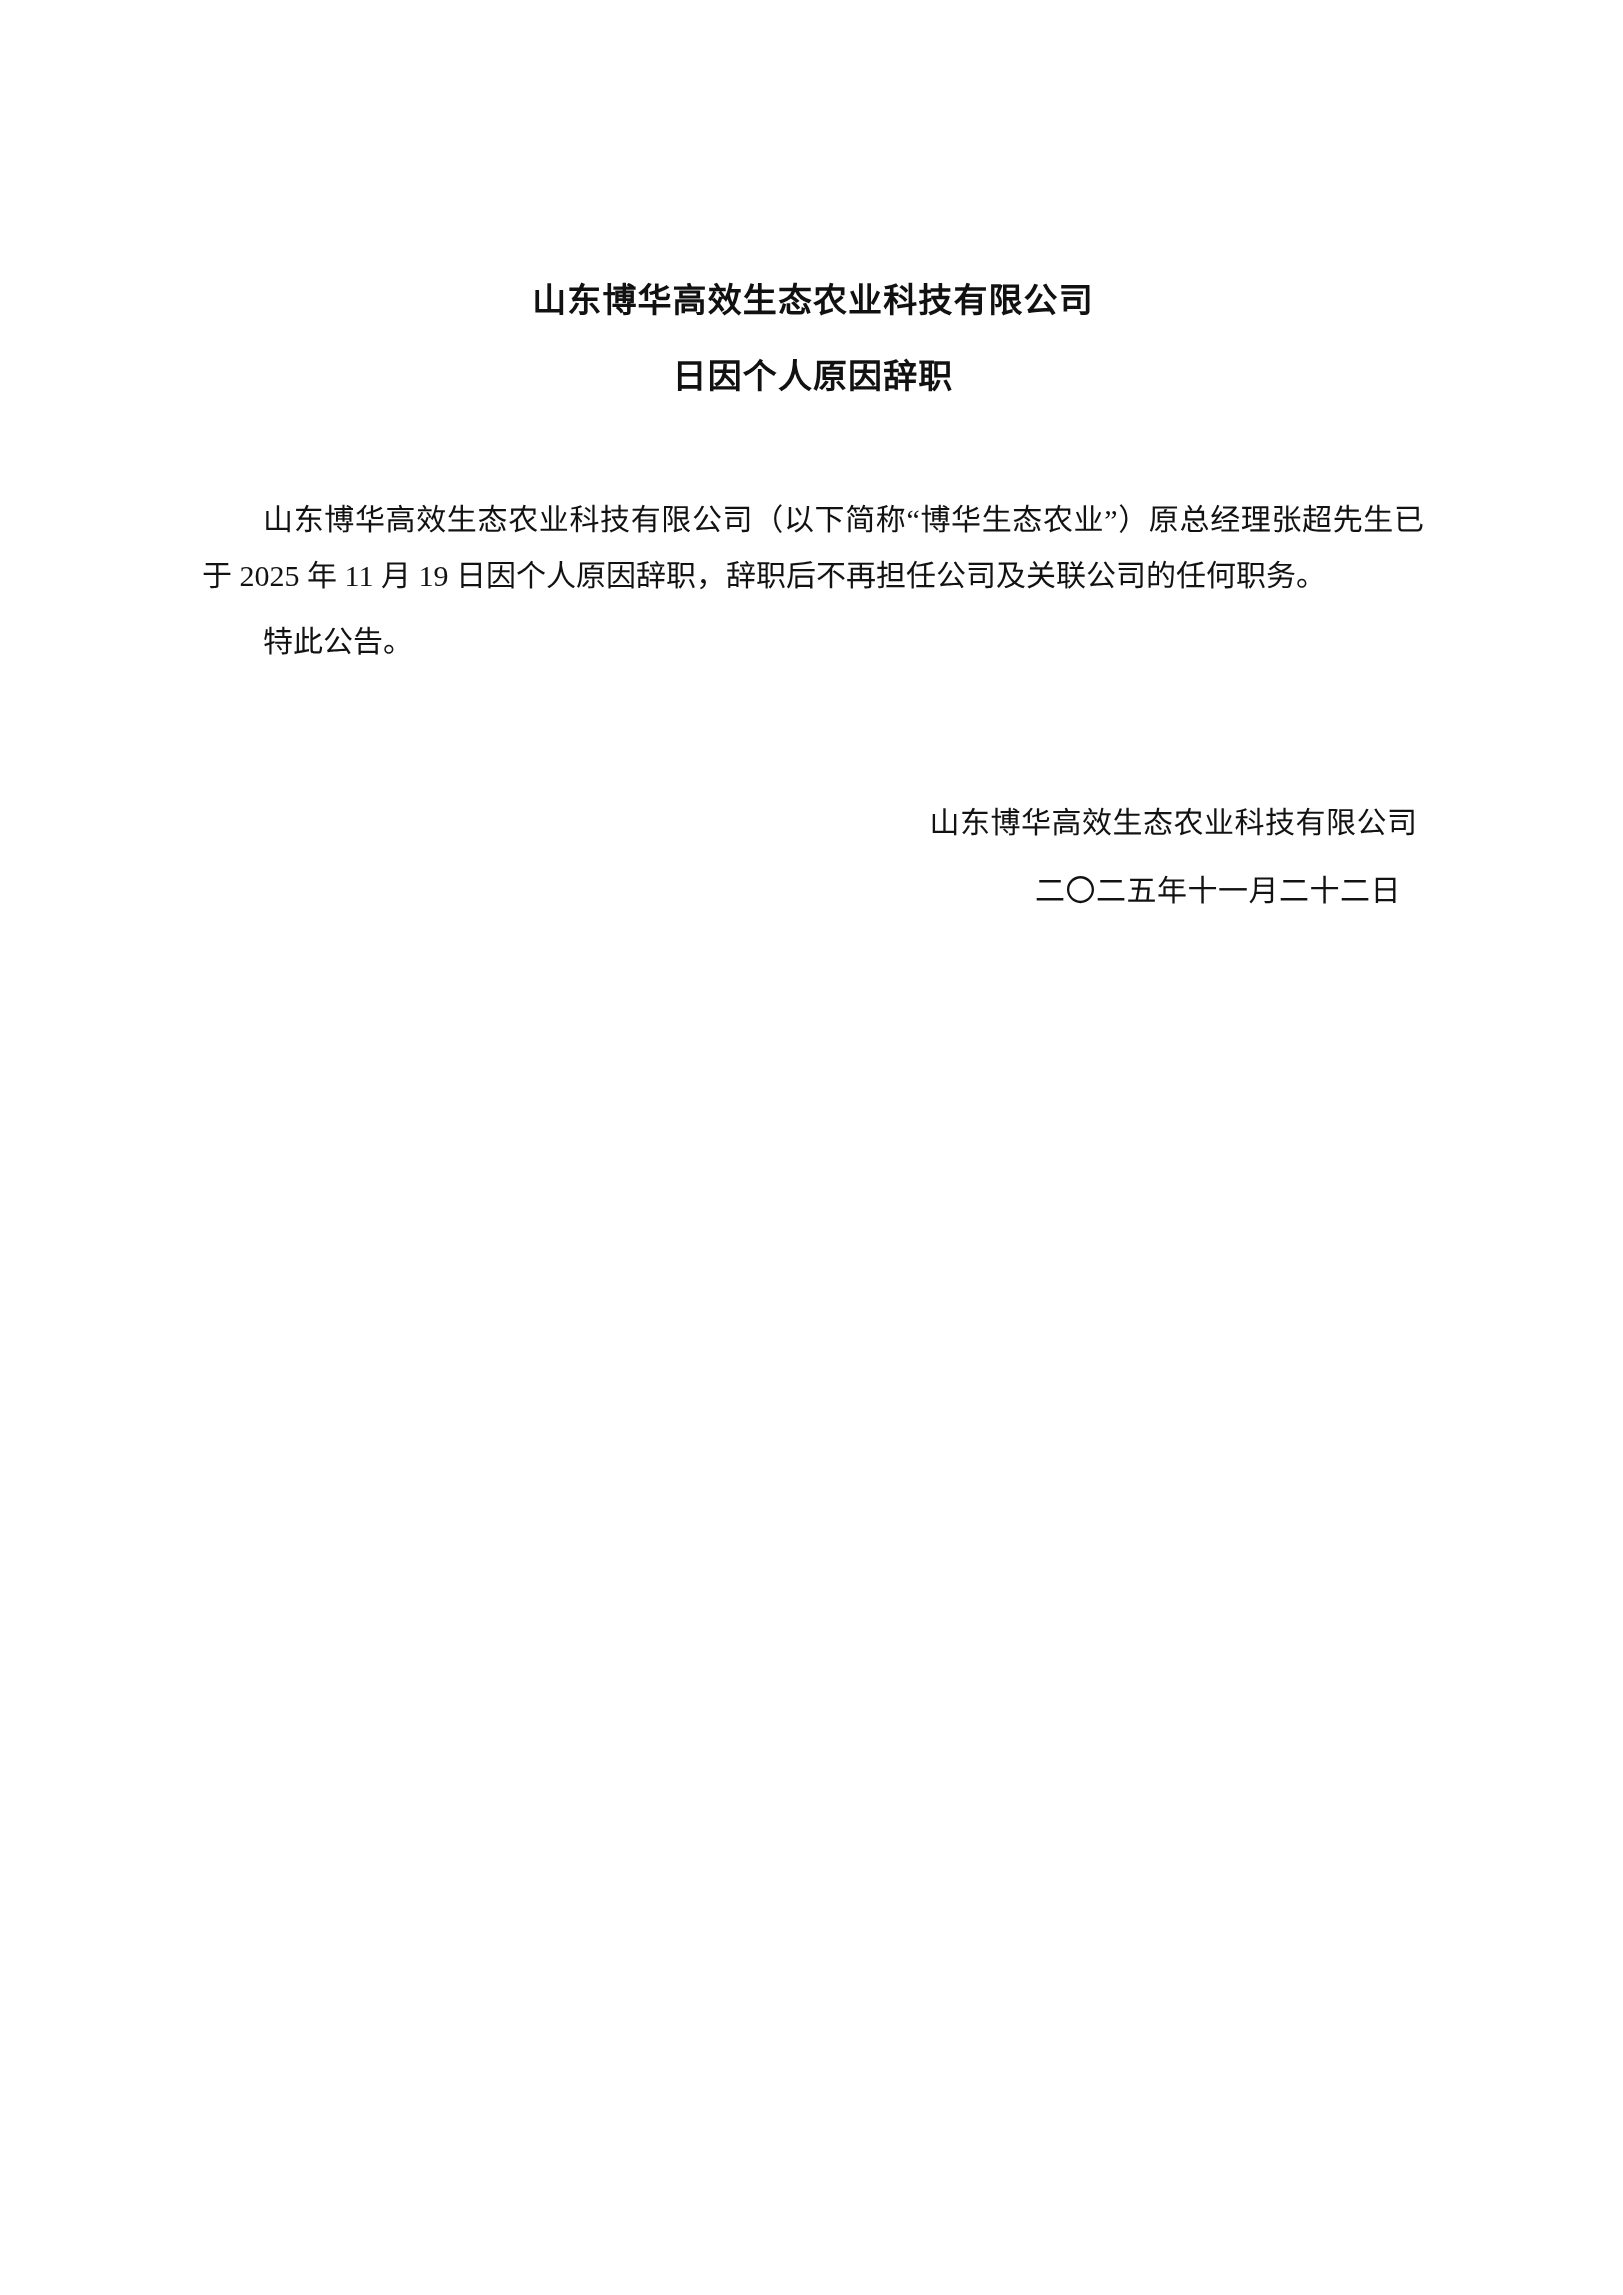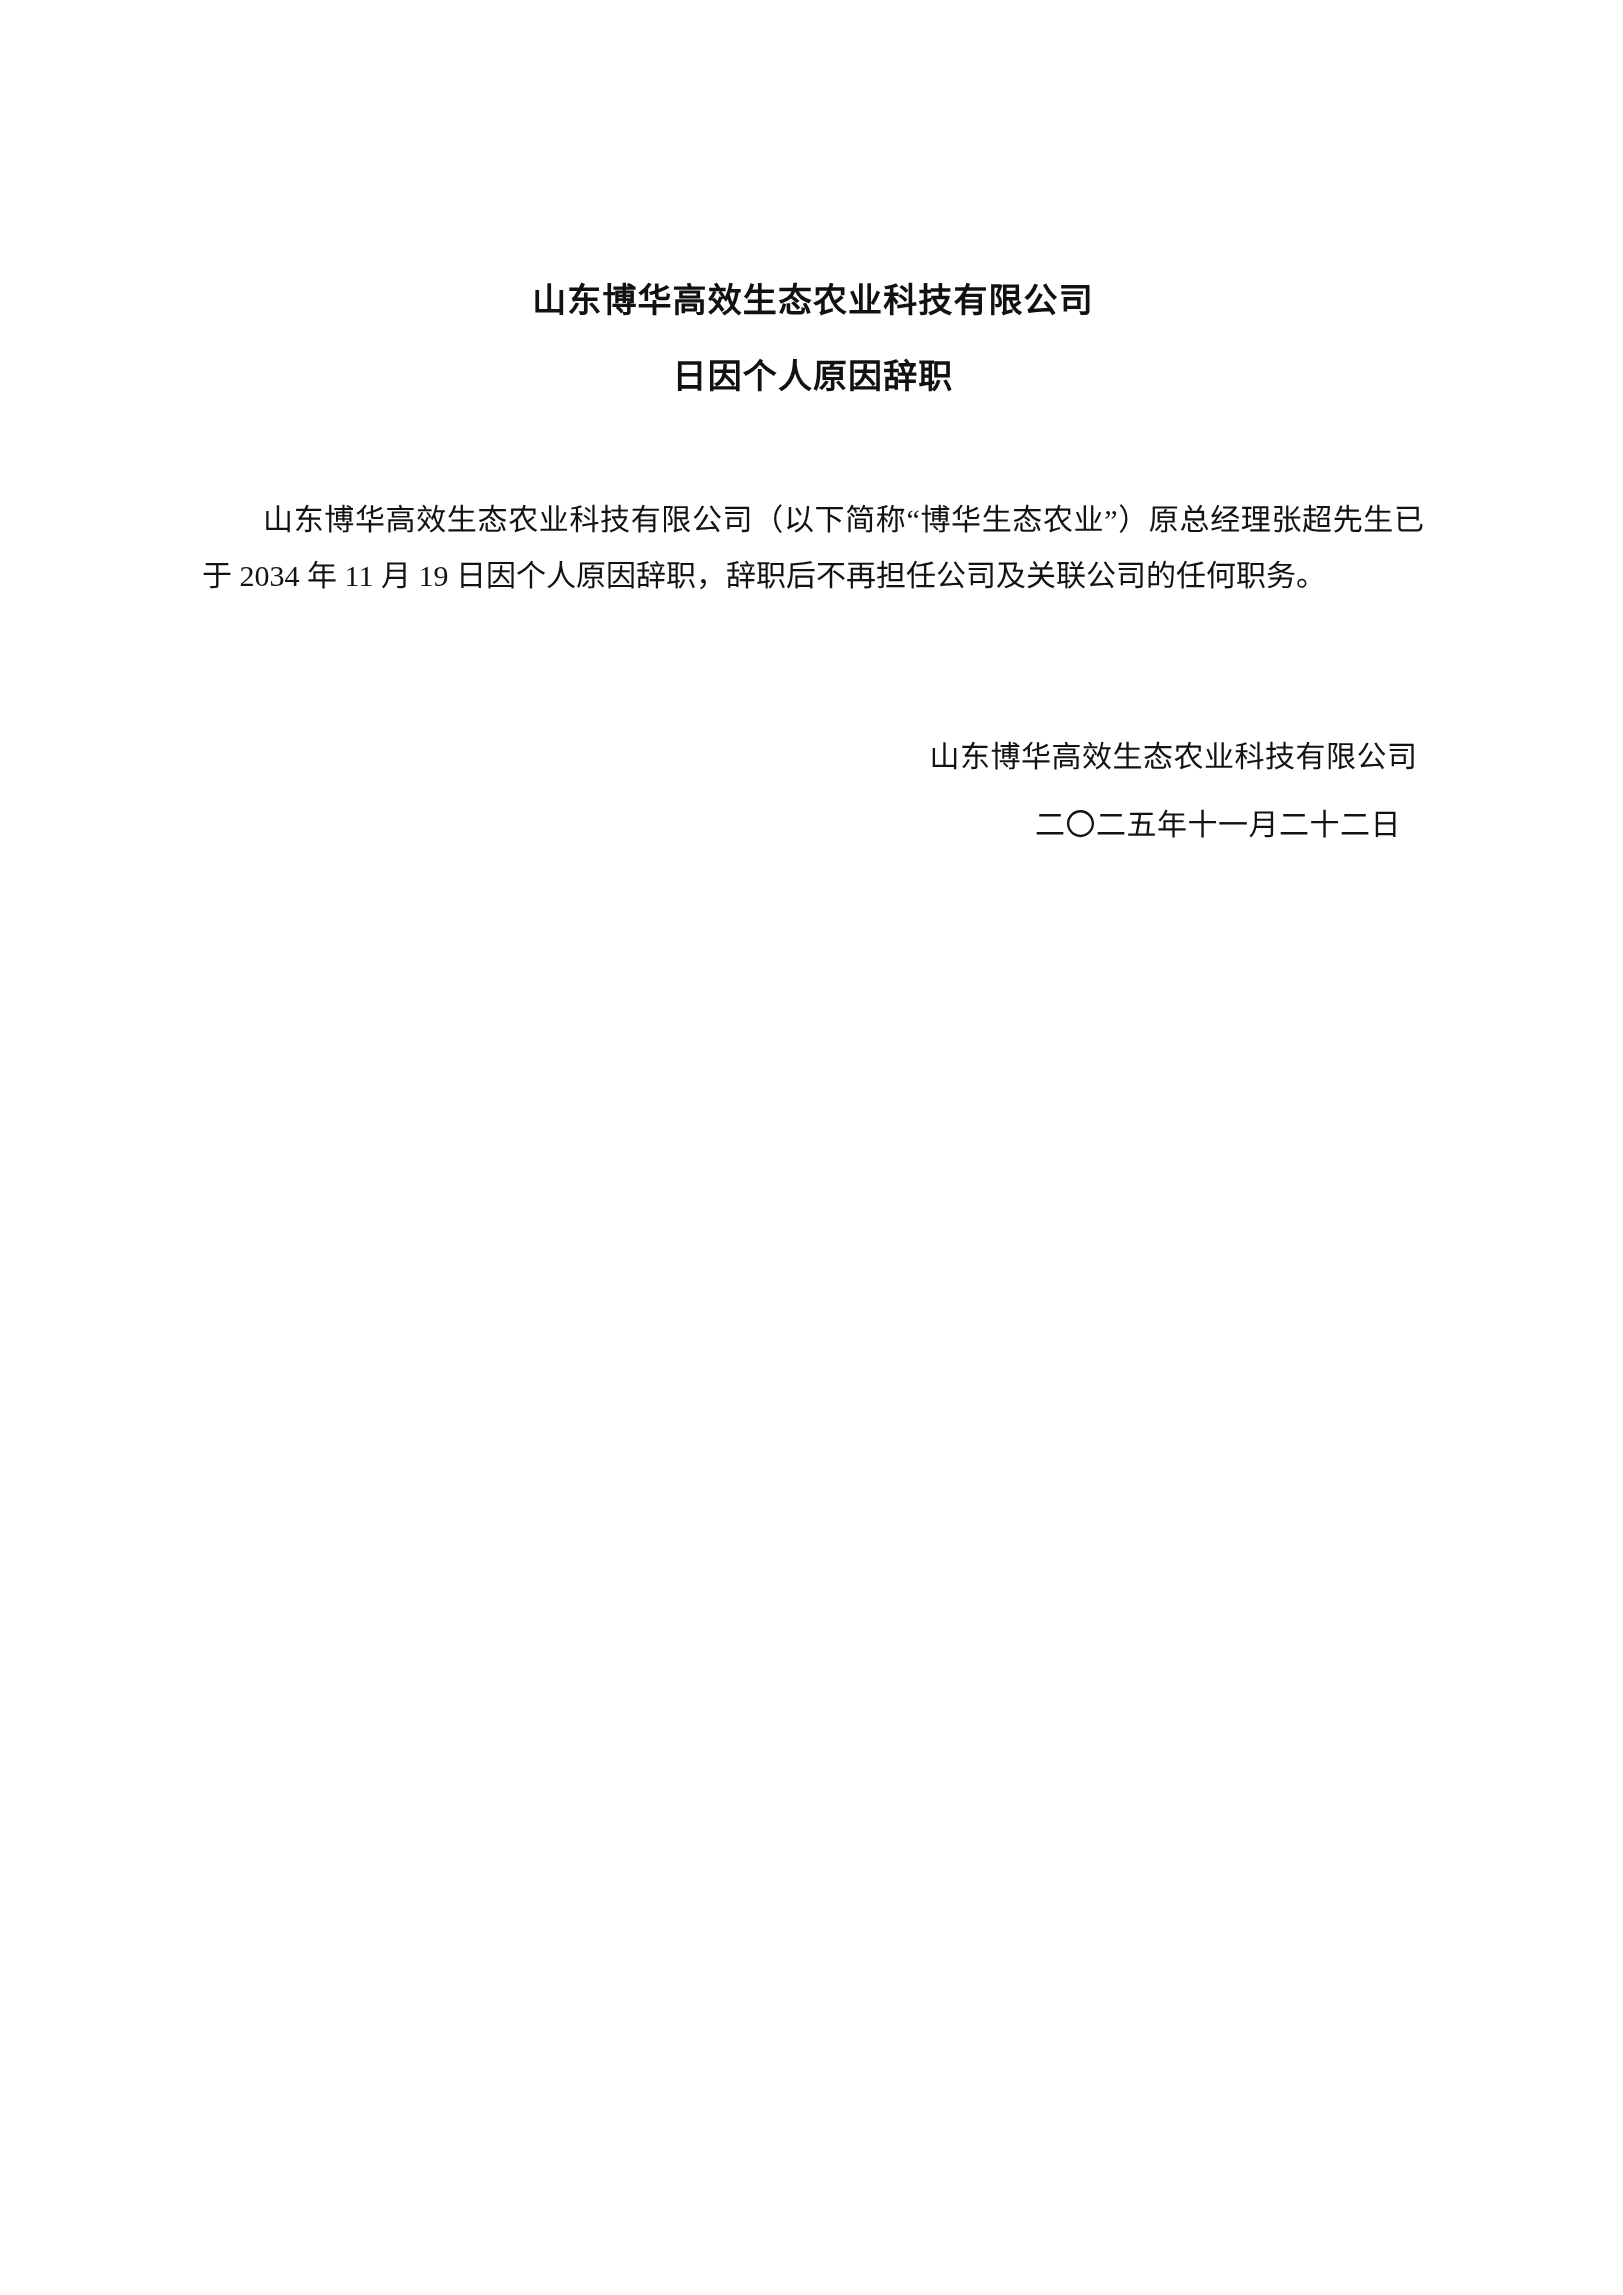--- a/index.html
+++ b/index.html
@@ -82,21 +82,22 @@
 
 <div class="page">
   <div class="content">
 
     <div class="title-block">
       <div class="title-line">山东博华高效生态农业科技有限公司</div>
       <div class="title-line second">日因个人原因辞职</div>
     </div>
 
     <div class="body-block">
-      <p class="para">山东博华高效生态农业科技有限公司（以下简称“博华生态农业”）原总经理张超先生已于 2034 年 11 月 19 日因个人原因辞职，辞职后不再担任公司及关联公司的任何职务。</p>
+      <p class="para">山东博华高效生态农业科技有限公司（以下简称“博华生态农业”）原总经理张超先生已于 2025 年 11 月 19 日因个人原因辞职，辞职后不再担任公司及关联公司的任何职务。</p>
+      <p class="para">特此公告。</p>
     </div>
 
     <div class="signature-block">
       <div class="sig-line">山东博华高效生态农业科技有限公司</div>
       <div class="sig-line date">二〇二五年十一月二十二日</div>
     </div>
 
   </div>
 </div>
 

